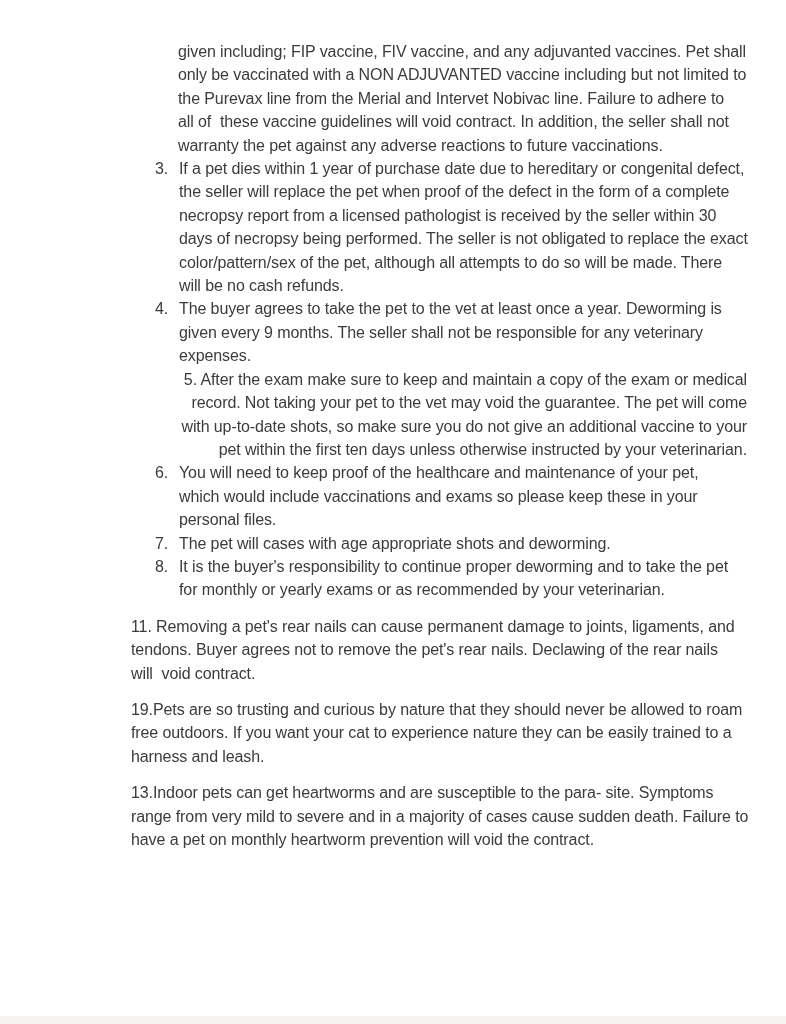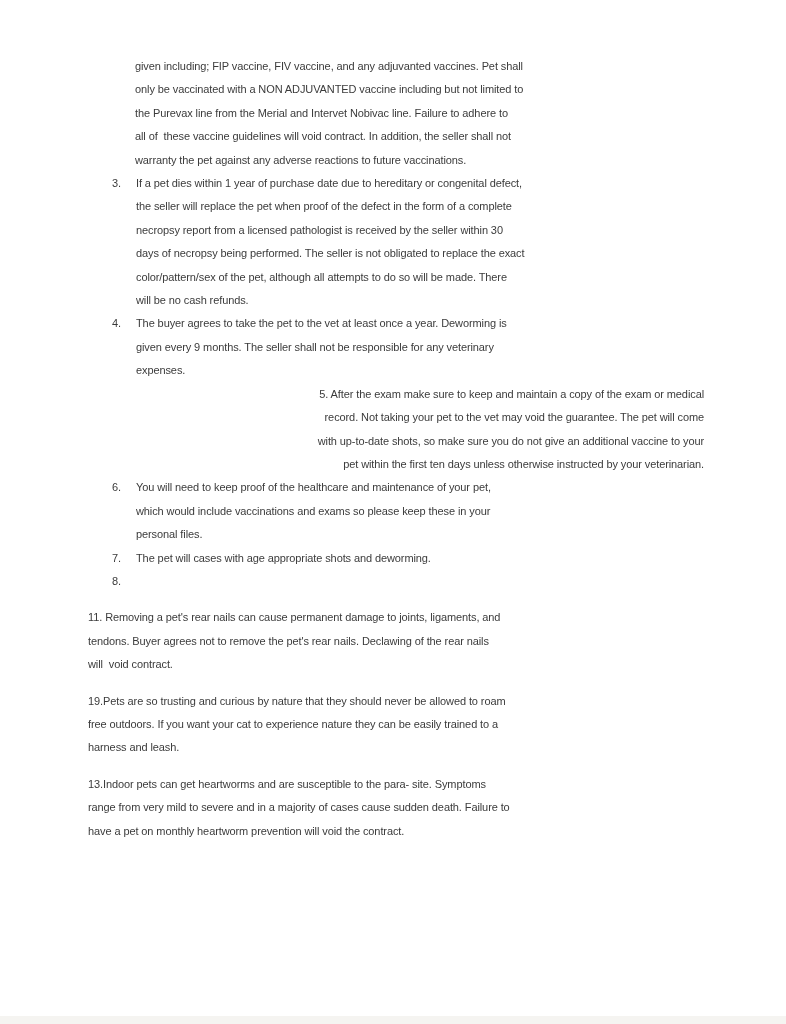--- a/index.html
+++ b/index.html
@@ -15,24 +15,25 @@
     -webkit-font-smoothing: antialiased;
   }
   .page {
     position: relative;
     width: 786px;
     height: 1024px;
     overflow: hidden;
     background: #ffffff;
   }
   .content {
-    padding-top: 55px;
-    font-size: 11px;
+    padding-top: 40px;
+    font-size: 16px;
     line-height: 23.4px;
     letter-spacing: -0.1px;
+    margin-left: 43px;
   }
   
   .cont-para {
     margin-left: 135px;
     white-space: pre;
   }
   
   .list-item {
     display: flex;
     margin-left: 112px;
@@ -106,20 +107,22 @@
 personal files.</span>
     </div>
 
     <div class="list-item">
       <span class="num">7.</span>
       <span class="body">The pet will cases with age appropriate shots and deworming.</span>
     </div>
 
     <div class="list-item">
       <span class="num">8.</span>
+      <span class="body">It is the buyer's responsibility to continue proper deworming and to take the pet
+for monthly or yearly exams or as recommended by your veterinarian.</span>
     </div>
 
 
     <div class="para">11. Removing a pet's rear nails can cause permanent damage to joints, ligaments, and
 tendons. Buyer agrees not to remove the pet's rear nails. Declawing of the rear nails
 will  void contract.</div>
 
     <div class="para">19.Pets are so trusting and curious by nature that they should never be allowed to roam
 free outdoors. If you want your cat to experience nature they can be easily trained to a
 harness and leash.</div>

